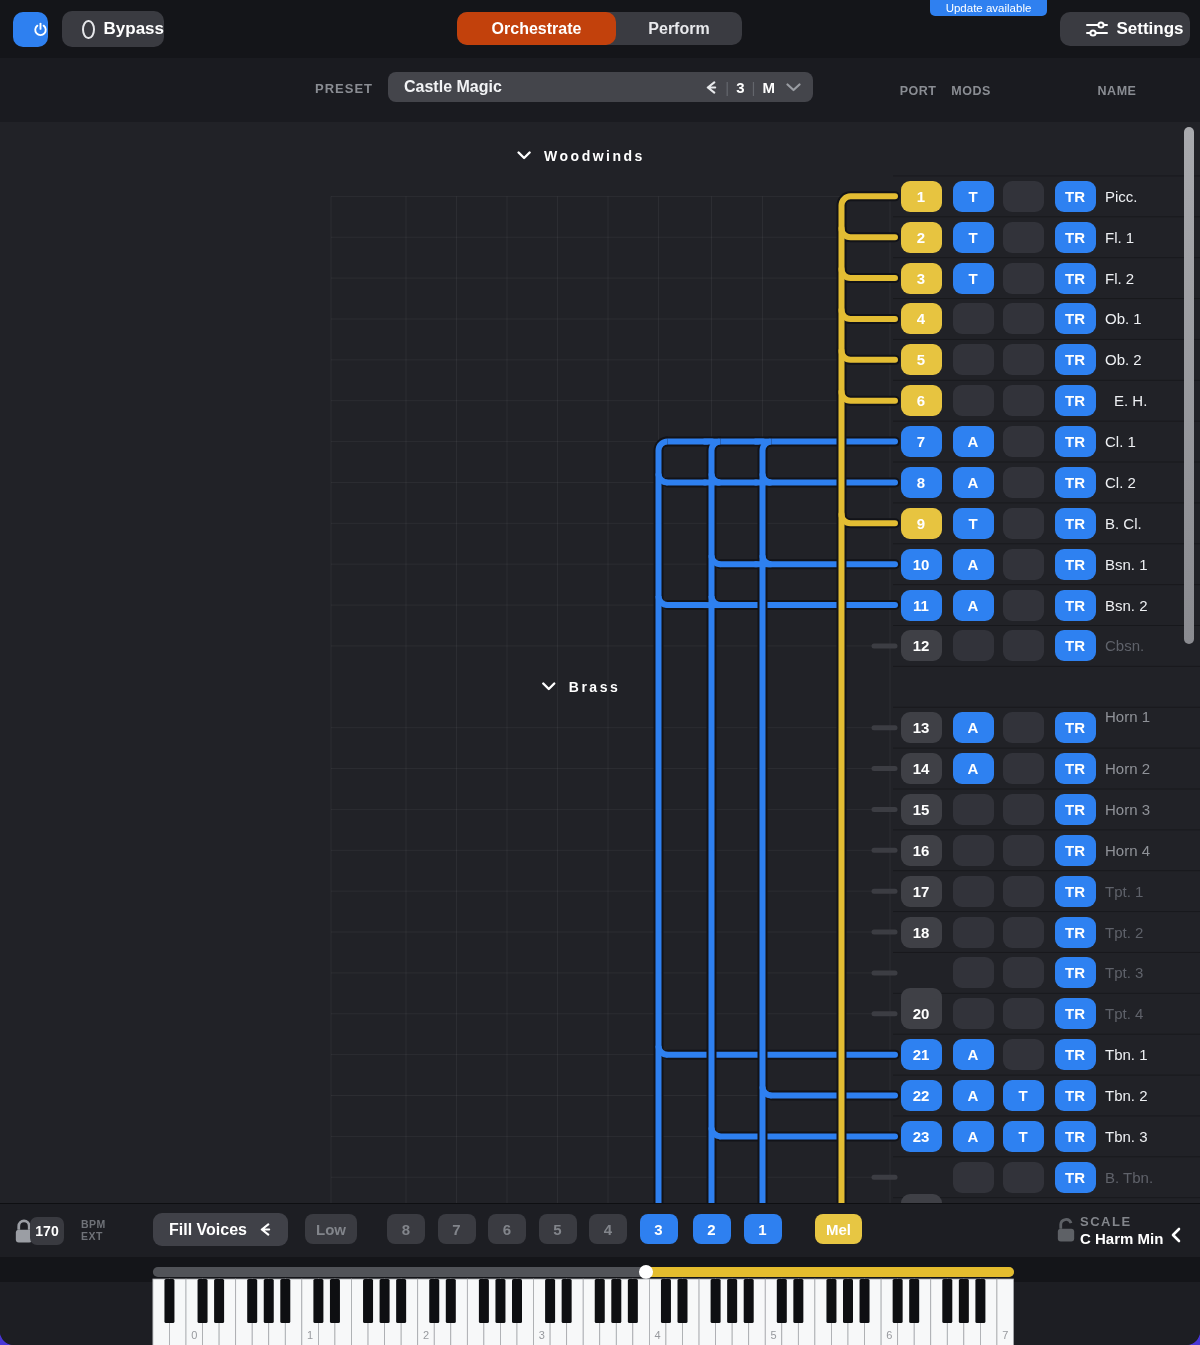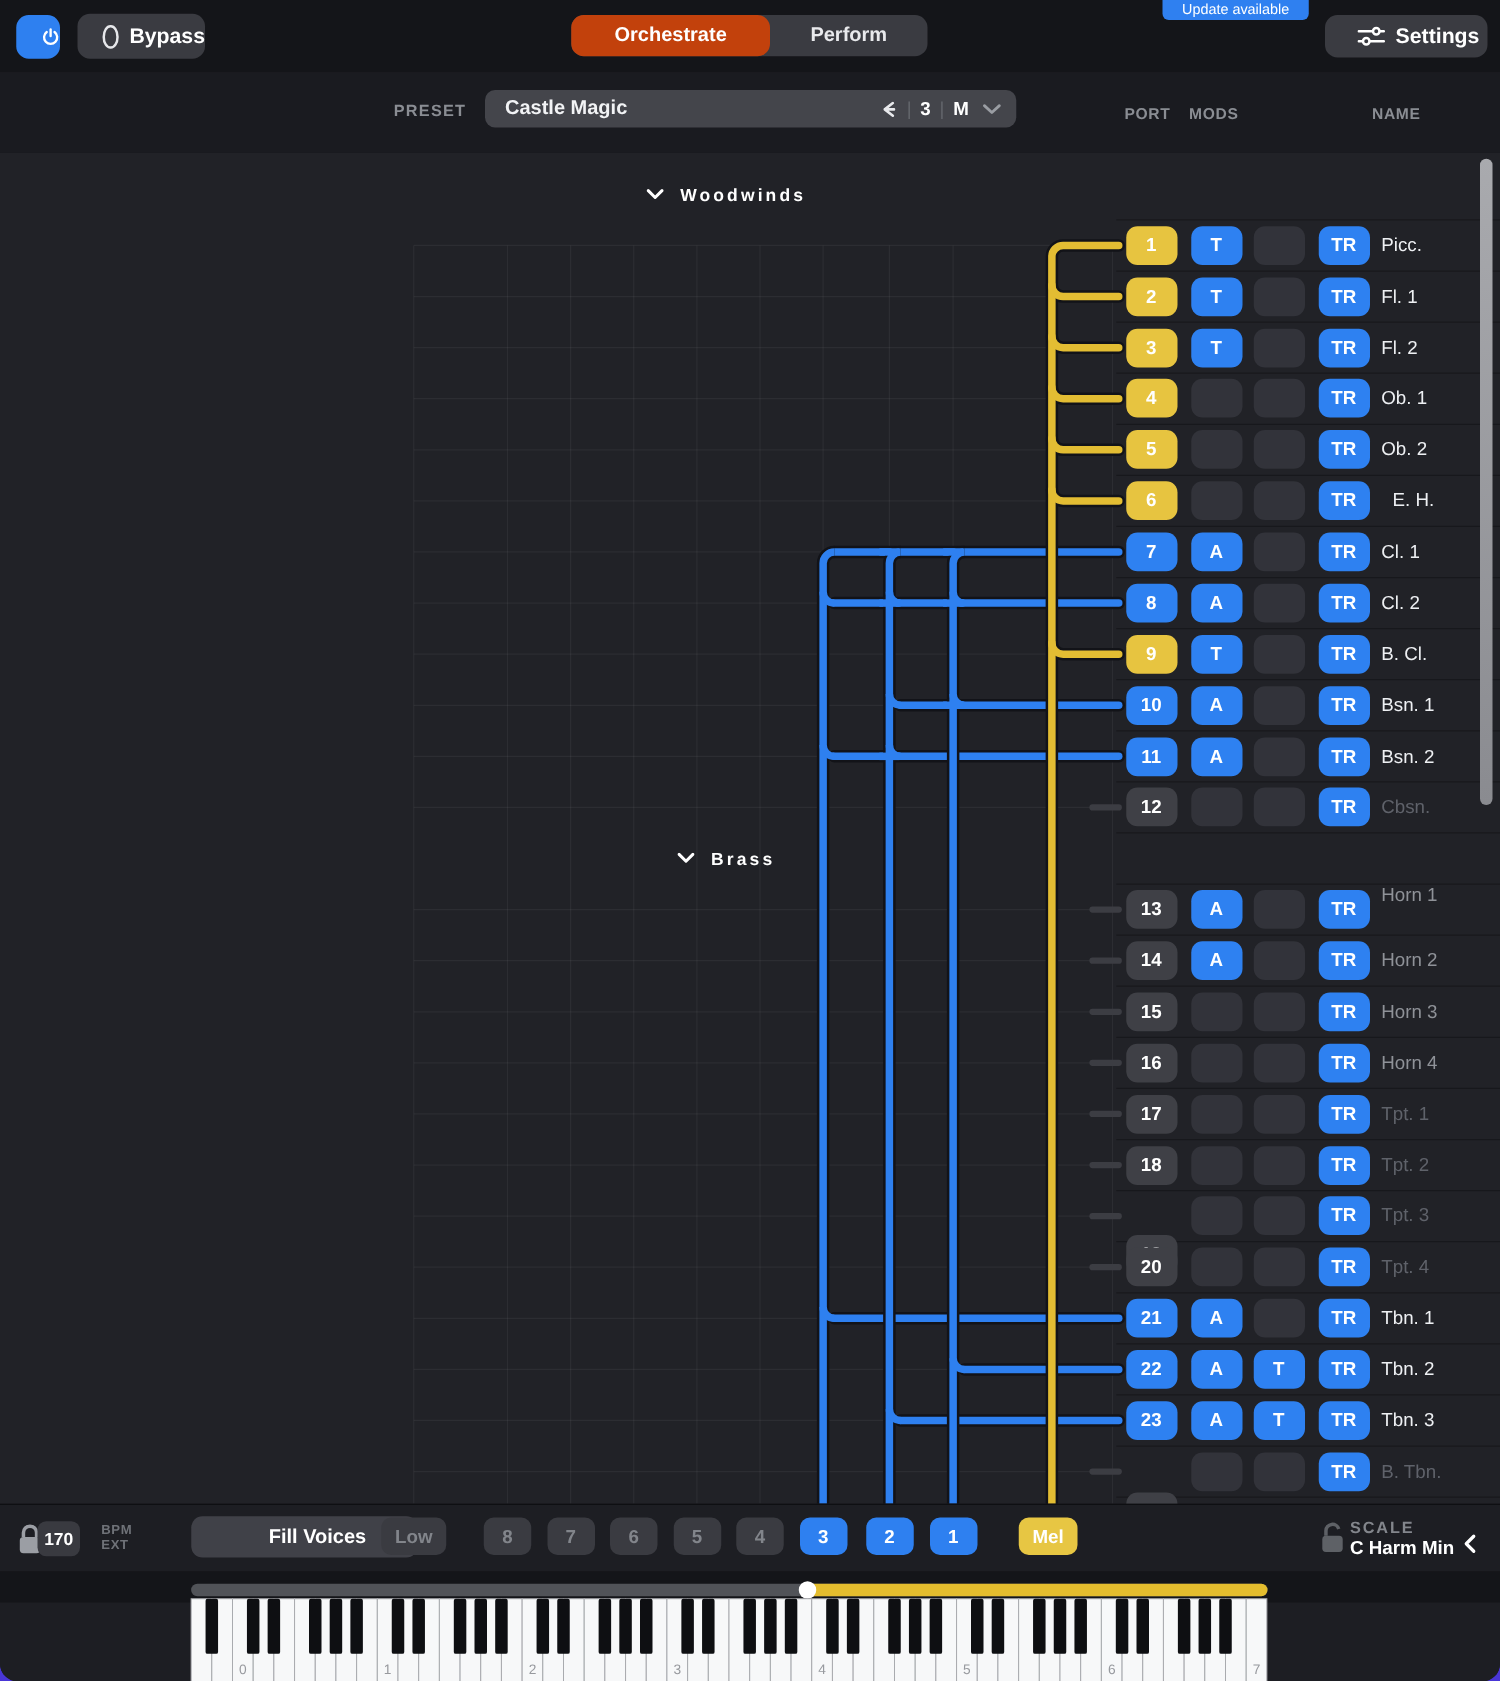--- a/index.html
+++ b/index.html
@@ -42,21 +42,21 @@
   .tone-dim{color:#5f626a;}
 
   .scroll-thumb{position:absolute;left:1184px;top:5px;width:10px;height:517px;border-radius:5px;background:linear-gradient(#a9aaae,#8a8b90);}
 
   
   .fbtn{position:absolute;top:10px;height:30px;border-radius:8px;background:#3a3b41;display:flex;align-items:center;justify-content:center;font-weight:bold;font-size:15px;color:#82858b;}
   .fbtn.on{background:#2e80f0;color:#fff;}
   .fbtn.mel{background:#e7c643;color:#fff;}
   .bpm-btn{position:absolute;left:30px;top:13px;width:34px;height:28px;border-radius:7px;background:#393a40;color:#fff;font-weight:bold;font-size:14px;display:flex;align-items:center;justify-content:center;}
   .bpm-labels{position:absolute;left:81px;top:15px;font-size:10.5px;font-weight:bold;color:#6f7278;letter-spacing:0.5px;line-height:11.5px;}
-  .fill-voices{position:absolute;left:153px;top:9px;width:135px;height:33px;border-radius:9px;background:#404148;color:#fff;display:flex;align-items:center;justify-content:center;gap:12px;font-size:16px;font-weight:bold;padding-left:46px;}
+  .fill-voices{position:absolute;left:153px;top:9px;width:135px;height:33px;border-radius:9px;background:#404148;color:#fff;display:flex;align-items:center;justify-content:center;gap:12px;font-size:16px;font-weight:bold;}
   .dark-strip{position:absolute;left:0;top:53px;width:100%;height:25px;background:#141519;}
   .scale-wrap{position:absolute;left:1080px;top:10px;}
   .scale-label{font-size:13px;font-weight:bold;color:#83868c;letter-spacing:1.5px;}
   .scale-value{font-size:15px;font-weight:bold;color:#fff;margin-top:1px;}
   svg{display:block;}
 </style>
 </head>
 <body>
 
 <div id="app">

